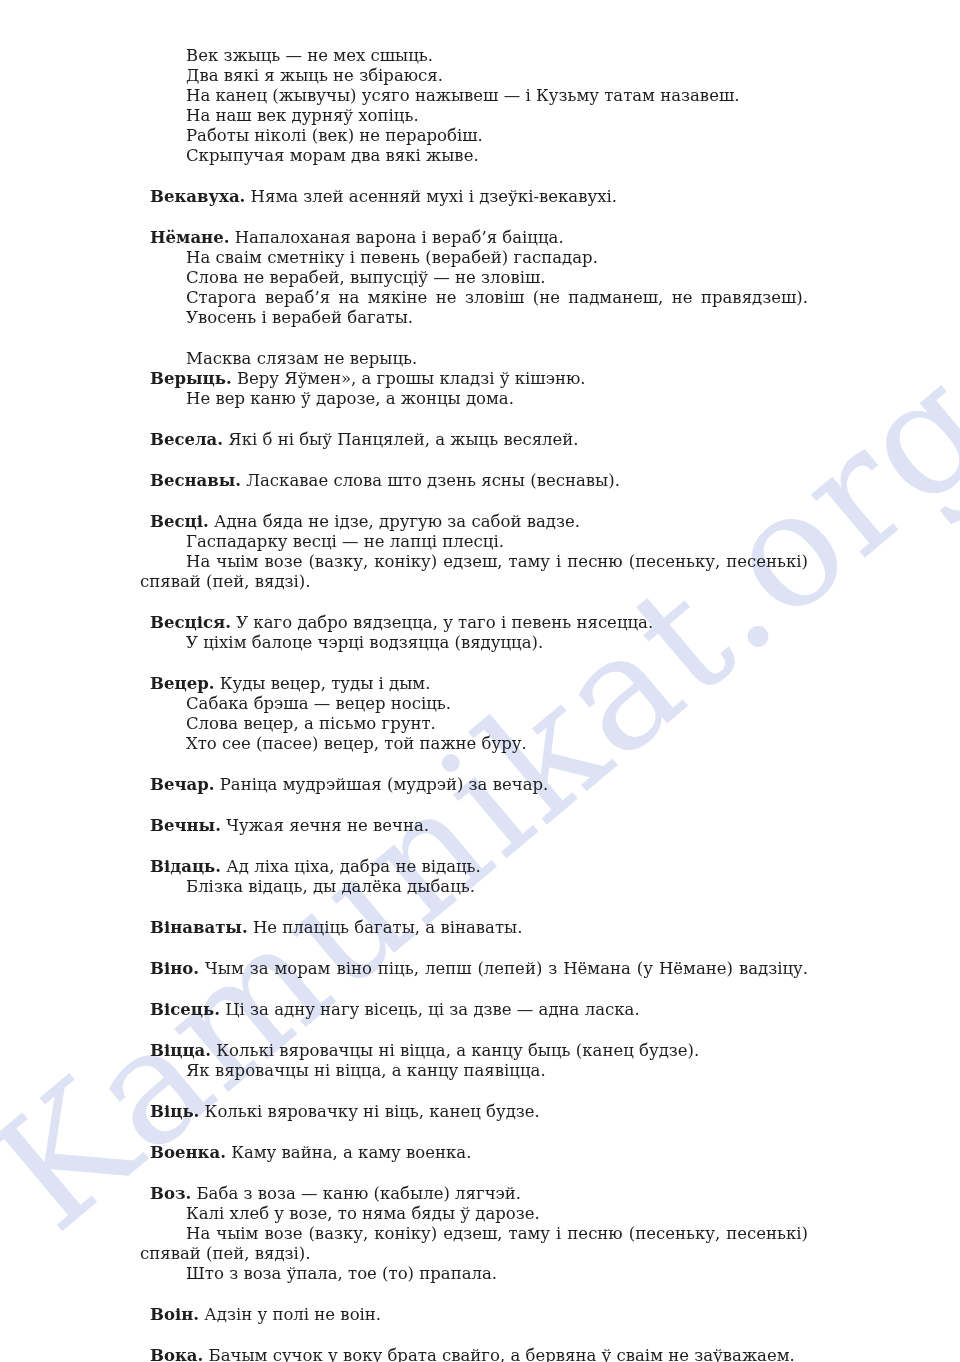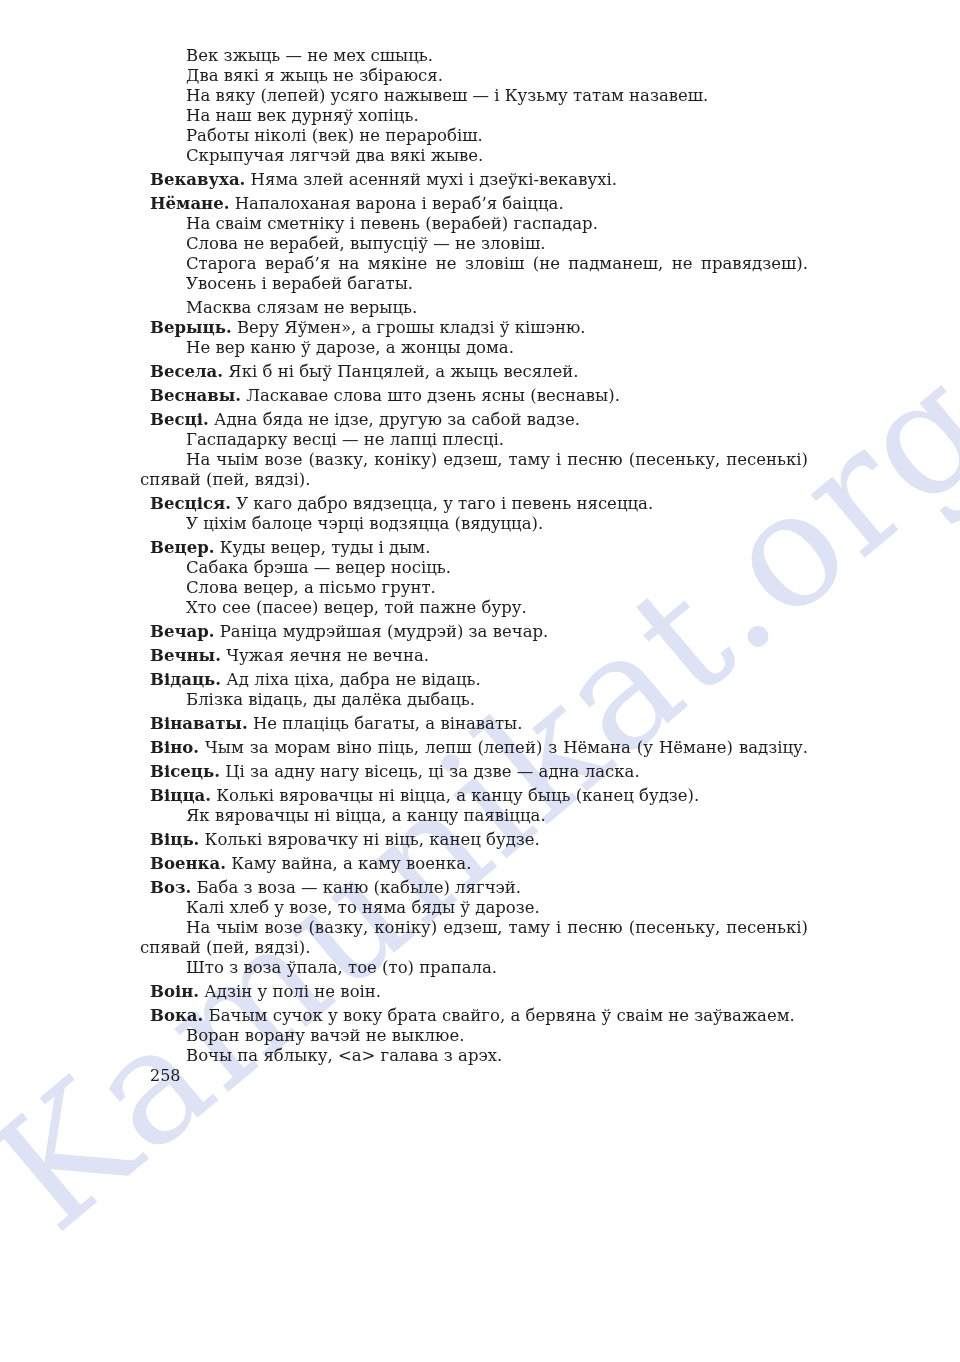--- a/index.html
+++ b/index.html
@@ -29,21 +29,21 @@
     user-select: none;
   }
   .content {
     position: relative;
     z-index: 1;
     padding-top: 46px;
     margin-left: 150px;
     width: 658px;
     font-size: 16.5px;
   }
-  .entry { margin-top: 4px; }
+  .entry { margin-top: 21px; }
   .entry:first-child { margin-top: 0; }
   .line { line-height: 20px; }
   .line.p { padding-left: 36px; }
   .line.pspread {
     padding-left: 36px;
     text-align: justify;
     text-align-last: justify;
   }
   .line.headspread {
     text-align: justify;
@@ -62,24 +62,24 @@
 </style>
 </head>
 <body>
 
 <div class="page" style="color: rgb(30, 30, 30); background: rgb(255, 255, 255);">
   <div class="watermark" style="color: rgb(221, 226, 244);">Kamunikat.org</div>
   <div class="content" id="entries">
       <div class="entry">
         <div class="line p">Век зжыць — не мех сшыць.</div>
         <div class="line p">Два вякі я жыць не збіраюся.</div>
-        <div class="line p">На вяку (лепей) усяго нажывеш — і Кузьму татам назавеш.</div>
+        <div class="line p">На канец (жывучы) усяго нажывеш — і Кузьму татам назавеш.</div>
         <div class="line p">На наш век дурняў хопіць.</div>
         <div class="line p">Работы ніколі (век) не пераробіш.</div>
-        <div class="line p">Скрыпучая лягчэй два вякі жыве.</div>
+        <div class="line p">Скрыпучая морам два вякі жыве.</div>
       </div>
       <div class="entry">
         <div class="line head"><b>Векавуха.</b> <span>Няма злей асенняй мухі і дзеўкі-векавухі.</span></div>
       </div>
       <div class="entry">
         <div class="line head"><b>Нёмане.</b> <span>Напалоханая варона і вераб’я баіцца.</span></div>
         <div class="line p">На сваім сметніку і певень (верабей) гаспадар.</div>
         <div class="line p">Слова не верабей, выпусціў — не зловіш.</div>
         <div class="line pspread">Старога вераб’я на мякіне не зловіш (не падманеш, не правядзеш).</div>
         <div class="line p">Увосень і верабей багаты.</div>

